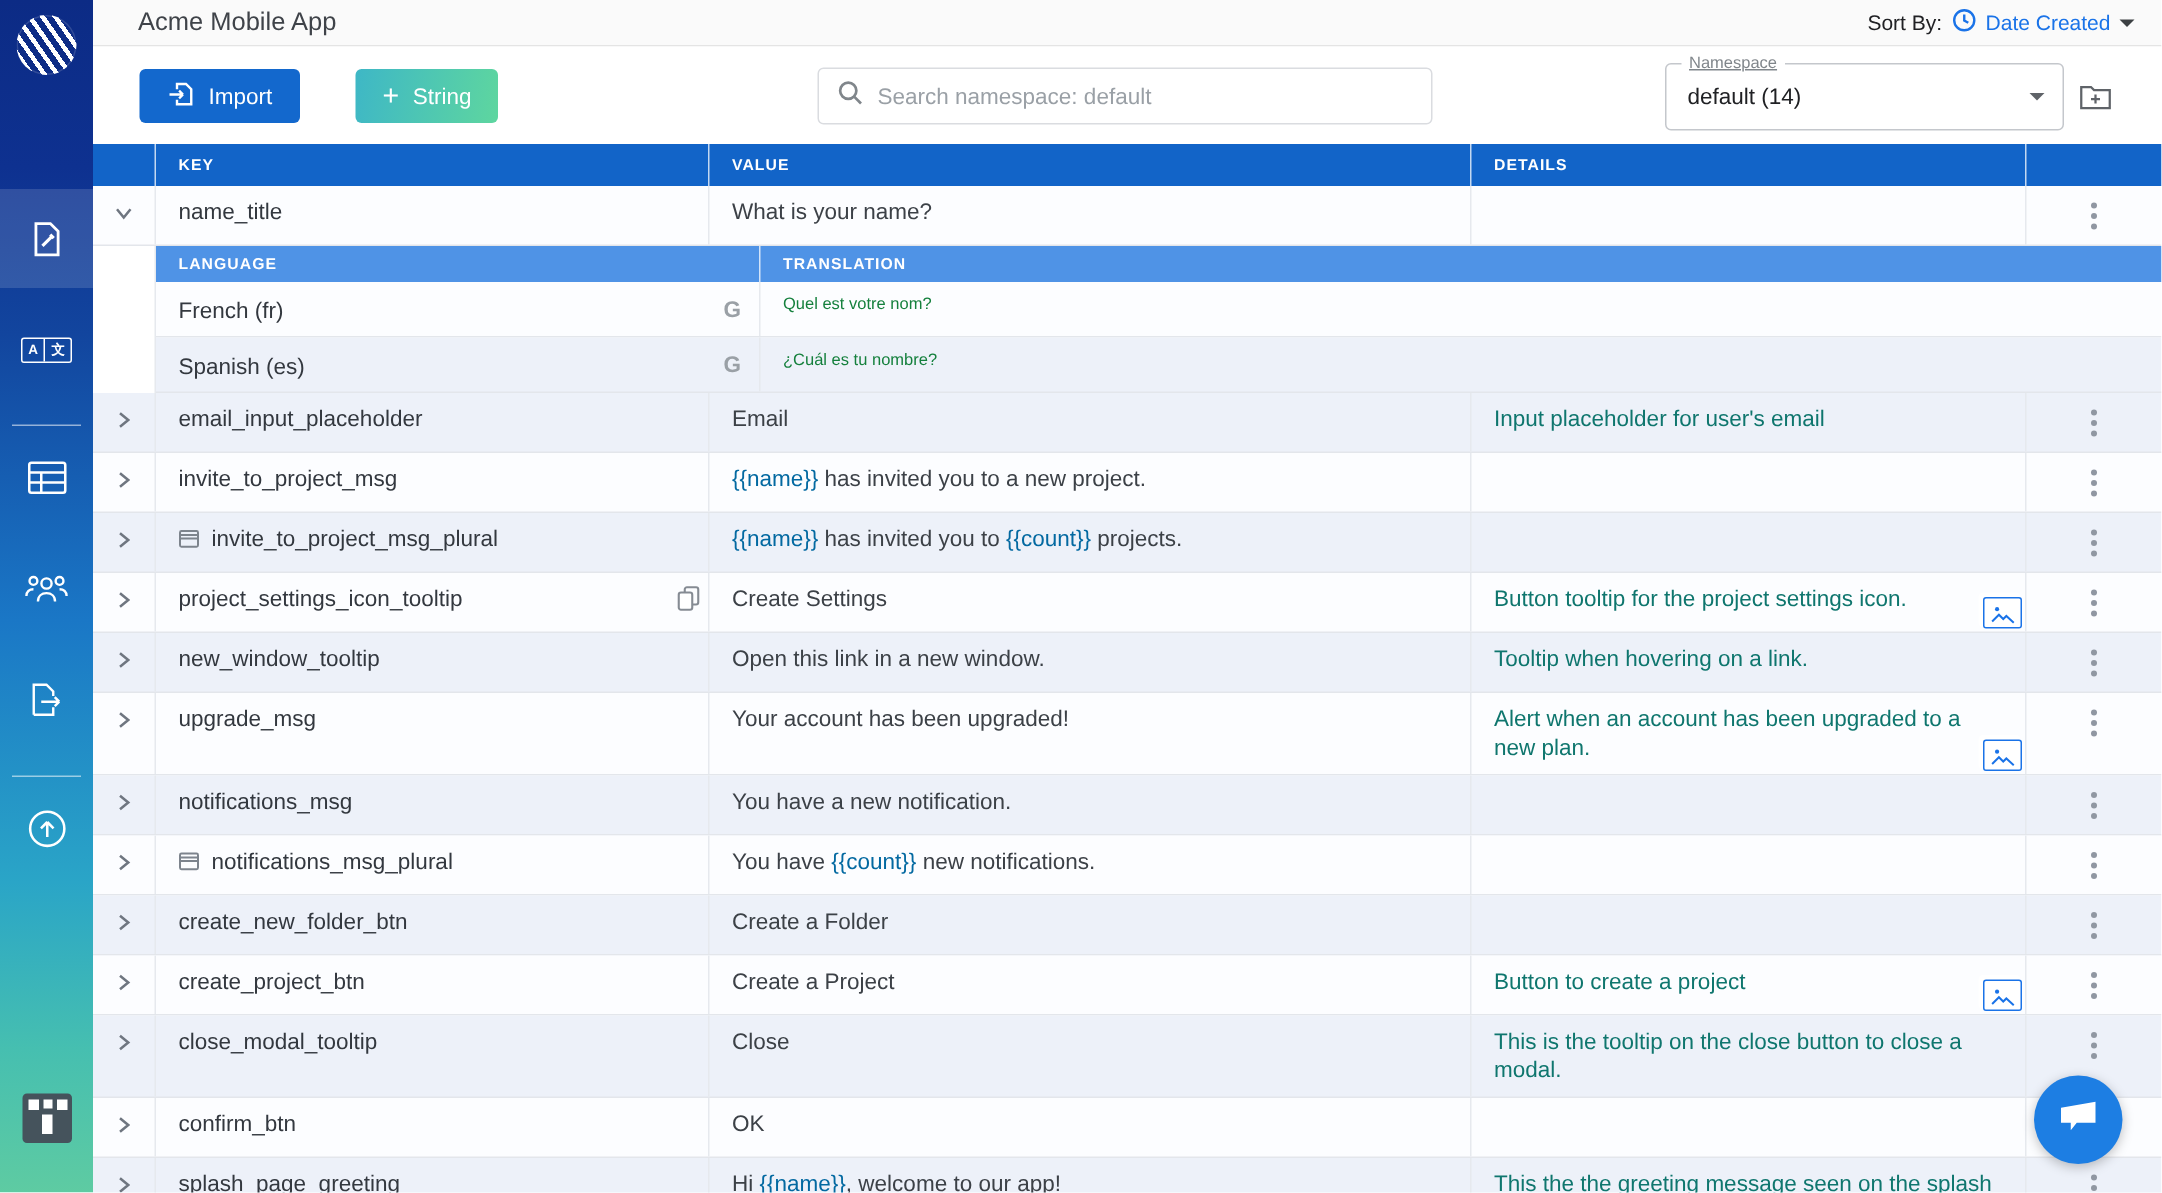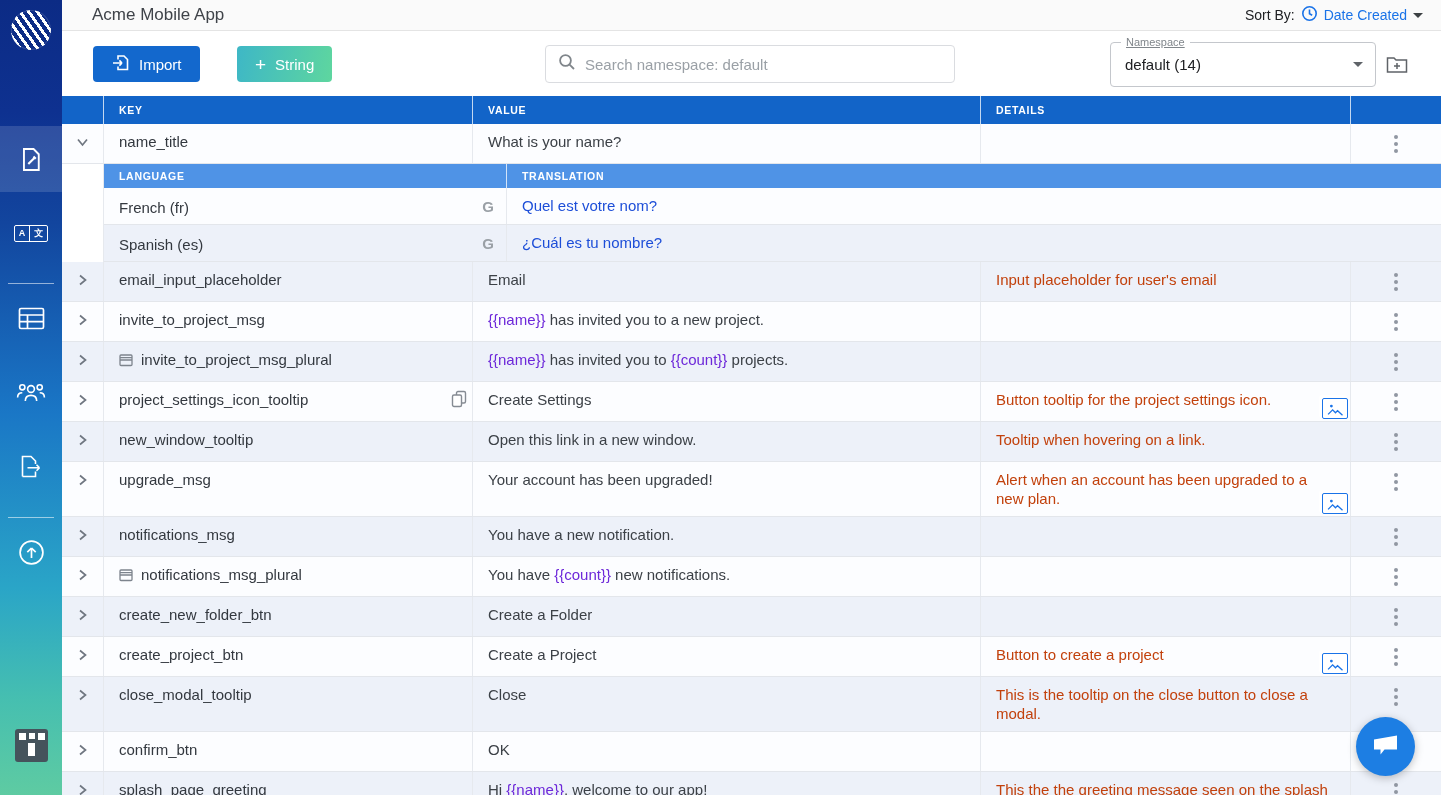--- a/index.html
+++ b/index.html
@@ -53,42 +53,42 @@
   .thead { display:grid; grid-template-columns:41px 369px 508px 370px 1fr; height:28px; background:#1264c8; }
   .thead .hcell { display:flex; align-items:center; padding-left:15px; color:#fff; font-size:10.5px; font-weight:bold; letter-spacing:0.7px; }
   .thead .hcell.b { border-left:1px solid rgba(255,255,255,0.75); }
   .trow { display:grid; grid-template-columns:41px 369px 508px 370px 1fr; border-bottom:1px solid #e3e6eb; min-height:36px; cursor:pointer; }
   .bg-light { background:#edf1f9; }
   .bg-white { background:#fcfdff; }
   .cell { padding:8px 15px 8px 15px; font-size:15px; line-height:19px; position:relative; }
   .c-exp { display:flex; justify-content:center; padding:9px 0 0 0; }
   .c-key { border-left:1px solid #e6e9ee; display:flex; align-items:flex-start; gap:8px; color:#33383f; }
   .c-val { border-left:1px solid #e6e9ee; color:#3c4147; }
-  .c-det { border-left:1px solid #e6e9ee; color:#c2410c; }
+  .c-det { border-left:1px solid #e6e9ee; color:#0f766e; }
   .c-act { border-left:1px solid #e6e9ee; display:flex; justify-content:center; padding-top:9px; }
   .chev { width:18px; height:18px; color:#6f7680; }
   .chev svg { transition:transform .1s; }
   .chev.down svg { transform:rotate(90deg); }
-  .var { color:#6d28d9; }
+  .var { color:#0369a1; }
   .kebab { display:flex; flex-direction:column; gap:3px; align-items:center; padding:2px 6px; cursor:pointer; }
   .kebab i { width:4px; height:4px; border-radius:50%; background:#9097a2; }
   .copy-btn { position:absolute; right:5px; top:8px; cursor:pointer; }
   .img-badge { position:absolute; right:2px; bottom:2px; width:26px; height:21px; background:#fff; border:1.5px solid #1a73e8;
     border-radius:2px; display:flex; align-items:center; justify-content:center; cursor:pointer; box-shadow:-2px -2px 0 1px rgba(255,255,255,.9); }
   .plural-ic { margin-top:2px; flex:none; }
 
   
   .subwrap { margin-left:41px; border-left:1px solid #e6e9ee; }
   .subhead { display:grid; grid-template-columns:402px 1fr; height:24px; background:#4f93e6; }
   .subhead .hcell { display:flex; align-items:center; padding-left:15px; color:#fff; font-size:10.5px; font-weight:bold; letter-spacing:0.7px; }
   .subhead .hcell.b { border-left:1px solid rgba(255,255,255,0.75); }
   .subrow { display:grid; grid-template-columns:402px 1fr; min-height:37px; border-bottom:1px solid #e3e6eb; }
   .s-lang { padding:9px 12px 8px 15px; font-size:15px; color:#33383f; display:flex; align-items:flex-end; }
   .g-ic { margin-left:auto; font-size:15px; font-weight:bold; color:#9aa0a6; line-height:19px; }
-  .s-tr { border-left:1px solid #e6e9ee; padding:9px 15px 8px 15px; font-size:15px; color:#1d4ed8; }
+  .s-tr { border-left:1px solid #e6e9ee; padding:9px 15px 8px 15px; font-size:11px; color:#15803d; }
 
   
   .chat-fab { position:absolute; right:26px; bottom:19px; width:59px; height:59px; border-radius:50%; background:#1d7ee3;
     display:flex; align-items:center; justify-content:center; cursor:pointer; z-index:9; box-shadow:0 2px 8px rgba(0,0,0,.25); }
 </style>
 </head>
 <body>
 
 <div class="app">
 

